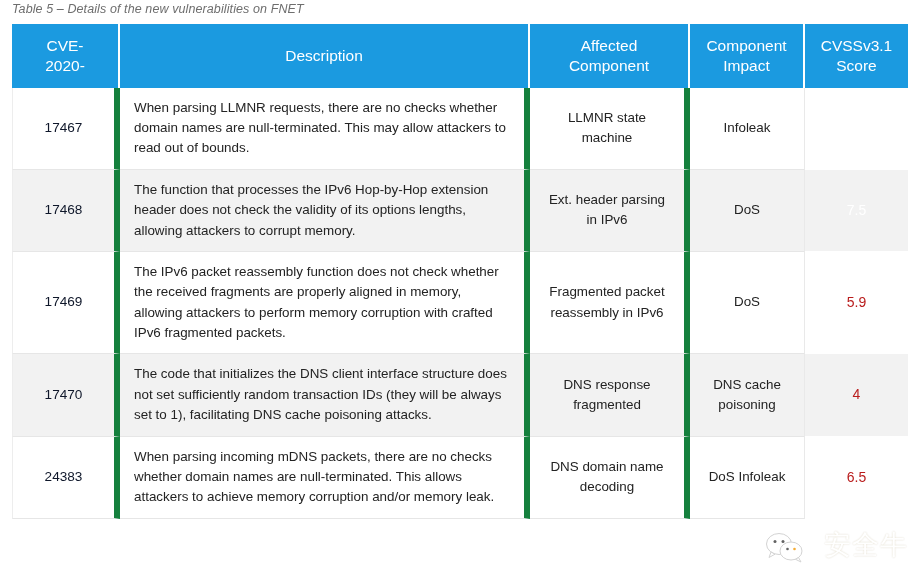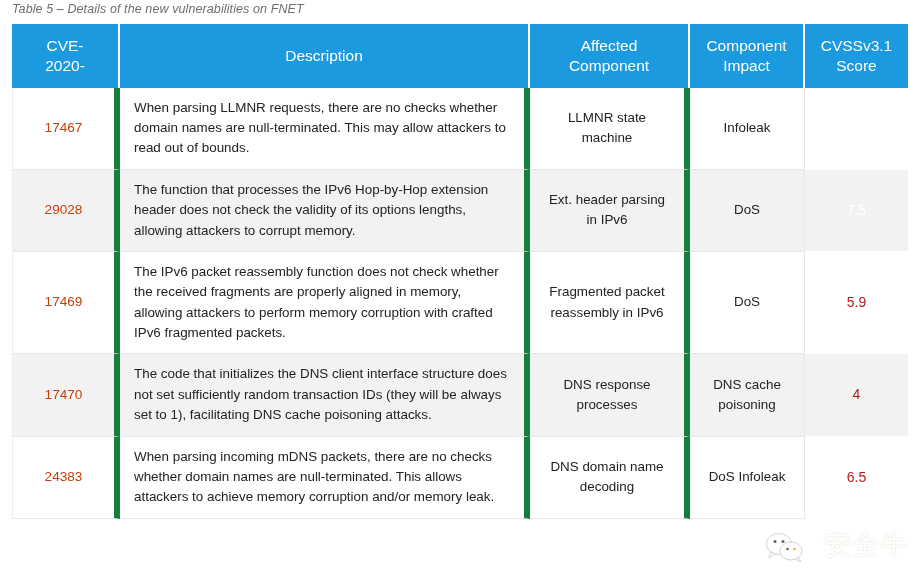--- a/index.html
+++ b/index.html
@@ -81,21 +81,21 @@
   }
   tbody tr td:first-child { border-left: 1px solid #ededed; }
   tbody tr:last-child td  { border-bottom: 1px solid #e6e6e6; }
 
   tbody tr.alt td { background: #f2f2f2; }
   tbody tr.plain td { background: #ffffff; }
 
   td.cve {
     text-align: center;
     font-size: 13.6px;
-    color: #c2410c;
+    color: #0f172a;
   }
   td.desc {
     text-align: left;
     padding-left: 14px;
     padding-right: 14px;
   }
   td.comp, td.imp {
     text-align: center;
   }
   td.imp { border-right: 1px solid #e9e9e9; margin-top: 17px; }
@@ -182,39 +182,39 @@
 
         <tr class="plain">
           <td class="cve">17467</td>
           <td class="desc">When parsing LLMNR requests, there are no checks whether domain names are null-terminated. This may allow attackers to read out of bounds.</td>
           <td class="comp">LLMNR state machine</td>
           <td class="imp">Infoleak</td>
           <td class="score score-high">8.2</td>
         </tr>
 
         <tr class="alt">
-          <td class="cve">29028</td>
+          <td class="cve">17468</td>
           <td class="desc">The function that processes the IPv6 Hop-by-Hop extension header does not check the validity of its options lengths, allowing attackers to corrupt memory.</td>
           <td class="comp">Ext. header parsing in IPv6</td>
           <td class="imp">DoS</td>
           <td class="score score-high">7.5</td>
         </tr>
 
         <tr class="plain">
           <td class="cve">17469</td>
           <td class="desc">The IPv6 packet reassembly function does not check whether the received fragments are properly aligned in memory, allowing attackers to perform memory corruption with crafted IPv6 fragmented packets.</td>
           <td class="comp">Fragmented packet reassembly in IPv6</td>
           <td class="imp">DoS</td>
           <td class="score score-medium">5.9</td>
         </tr>
 
         <tr class="alt">
           <td class="cve">17470</td>
           <td class="desc">The code that initializes the DNS client interface structure does not set sufficiently random transaction IDs (they will be always set to 1), facilitating DNS cache poisoning attacks.</td>
-          <td class="comp">DNS response processes</td>
+          <td class="comp">DNS response fragmented</td>
           <td class="imp">DNS cache poisoning</td>
           <td class="score score-medium">4</td>
         </tr>
 
         <tr class="plain">
           <td class="cve">24383</td>
           <td class="desc">When parsing incoming mDNS packets, there are no checks whether domain names are null-terminated. This allows attackers to achieve memory corruption and/or memory leak.</td>
           <td class="comp">DNS domain name decoding</td>
           <td class="imp">DoS Infoleak</td>
           <td class="score score-medium">

